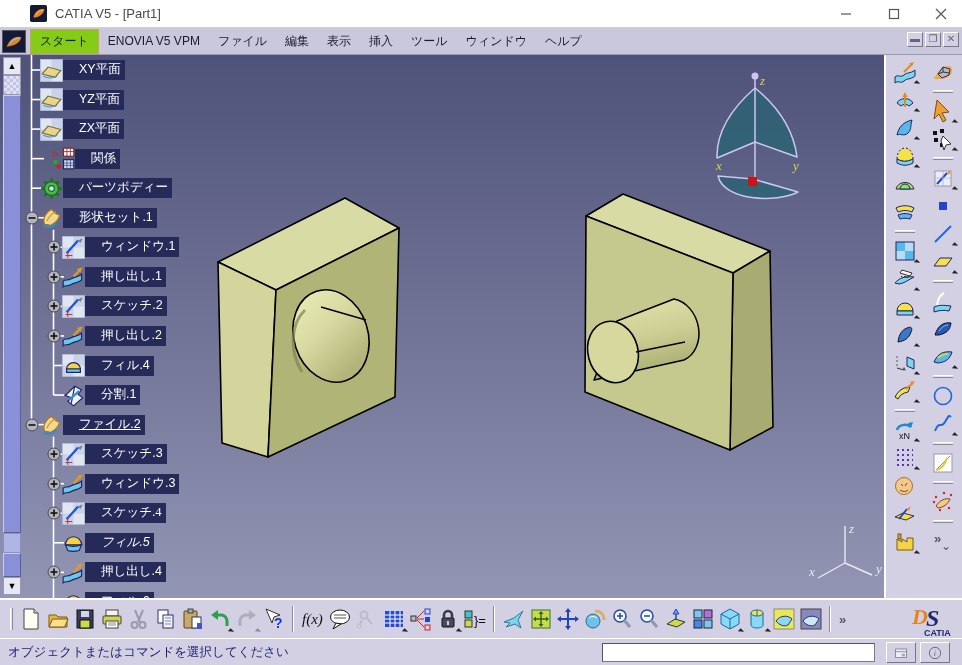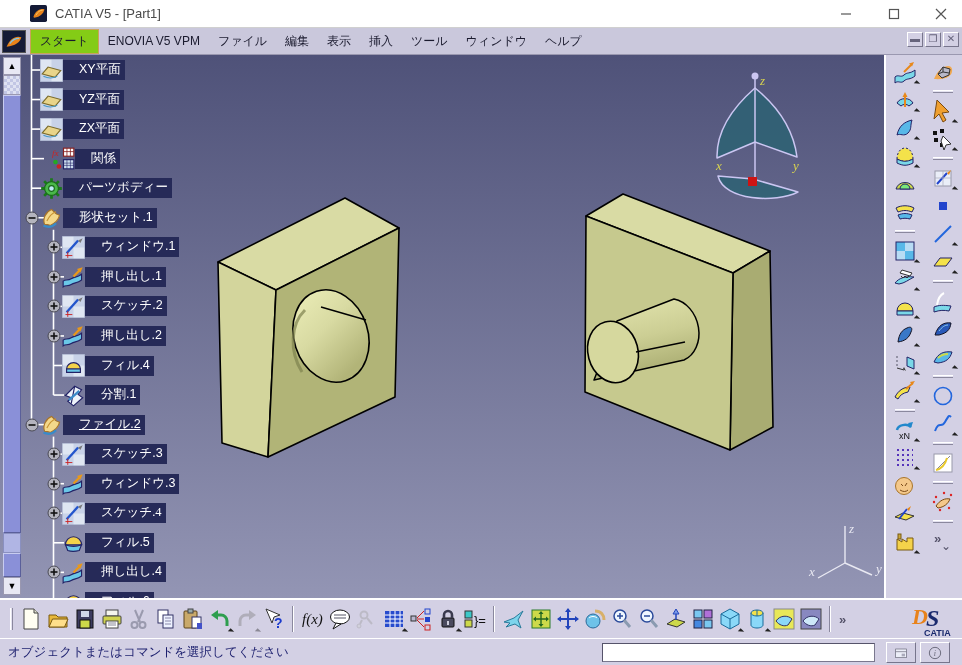--- a/index.html
+++ b/index.html
@@ -406,21 +406,21 @@
               <path d="M14 4l4-2-2 4z" fill="#777"></path>
               <path d="M3 17h6M5 14v5" stroke="#c22" stroke-width="0.8"></path>
             </svg></span>
           <span class="tree-label">スケッチ.4</span>
         </div>
         <span class="expander" style="left: 46.5px; top: 451.25px; position: absolute;"><svg viewBox="0 0 14 14">
             <circle cx="7" cy="7" r="6" fill="#b4b4be" stroke="#4a4a55"></circle>
             <path d="M3.5 7h7" stroke="#111" stroke-width="1.6"></path>
             <path d="M7 3.5v7" stroke="#111" stroke-width="1.6"></path>
           </svg></span>
-        <div class="tree-row" style="left: 62px; top: 474.8px;">
+        <div class="tree-row" style="left: 62px; top: 474.8px; font-style: italic;">
           <span class="tree-icon"><svg viewBox="0 0 20 20">
               <path d="M3 12a7 7 0 0 1 14 0z" fill="#f4d24a" stroke="#226"></path>
               <path d="M3 12c5 2 9 2 14 0l-2 5c-4 1-7 1-10 0z" fill="#6ac8e8" stroke="#226"></path>
             </svg></span>
           <span class="tree-label">フィル.5</span>
         </div>
         <div class="tree-row" style="left: 62px; top: 504.35px;">
           <span class="tree-icon"><svg viewBox="0 0 20 20">
               <path d="M1 14c2-2 4 0 7-2s5-1 9-4v5c-4 3-6 2-9 4s-5 0-7 2z" fill="#6ac8e8" stroke="#226"></path>
               <path d="M10 10l6-6" stroke="#e8981a" stroke-width="2"></path>

